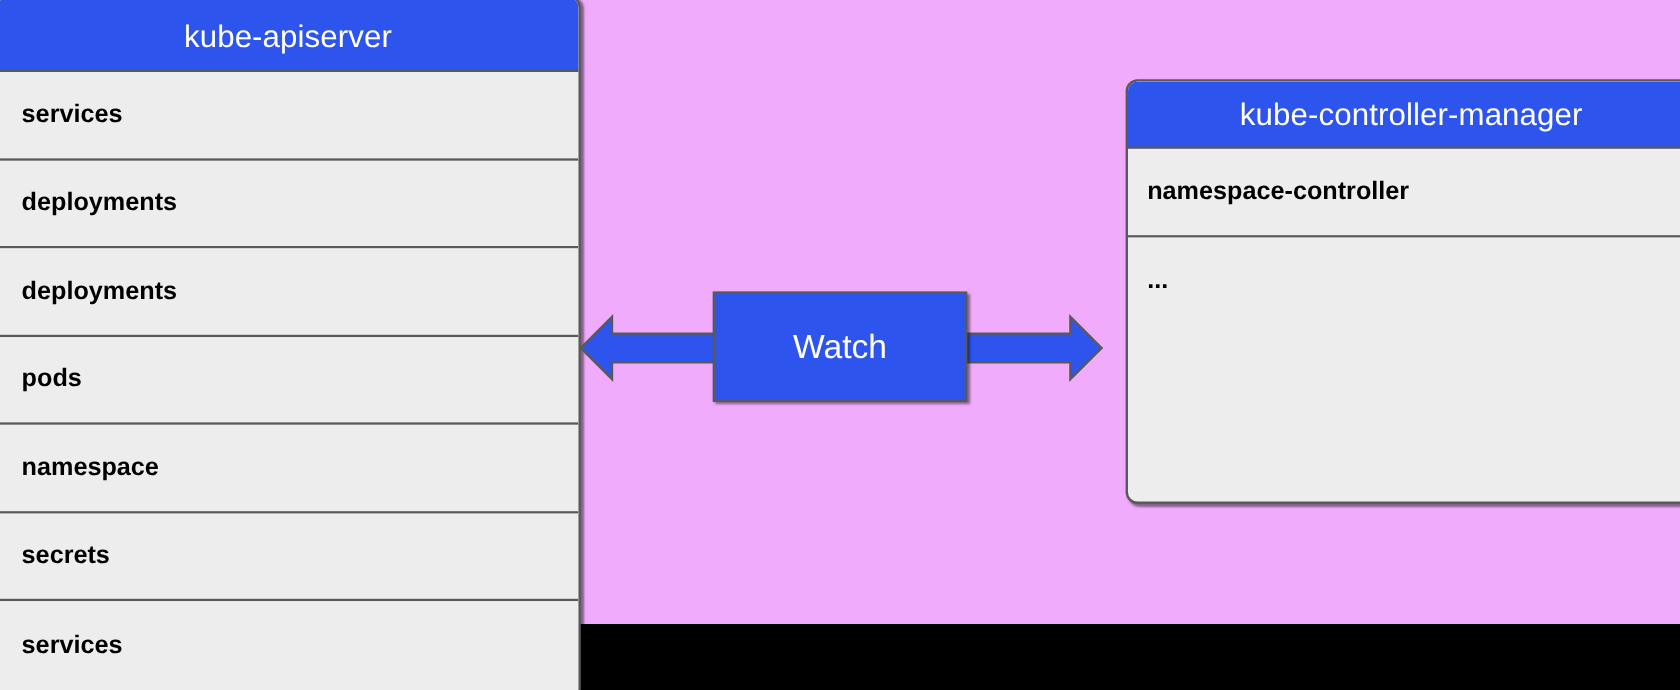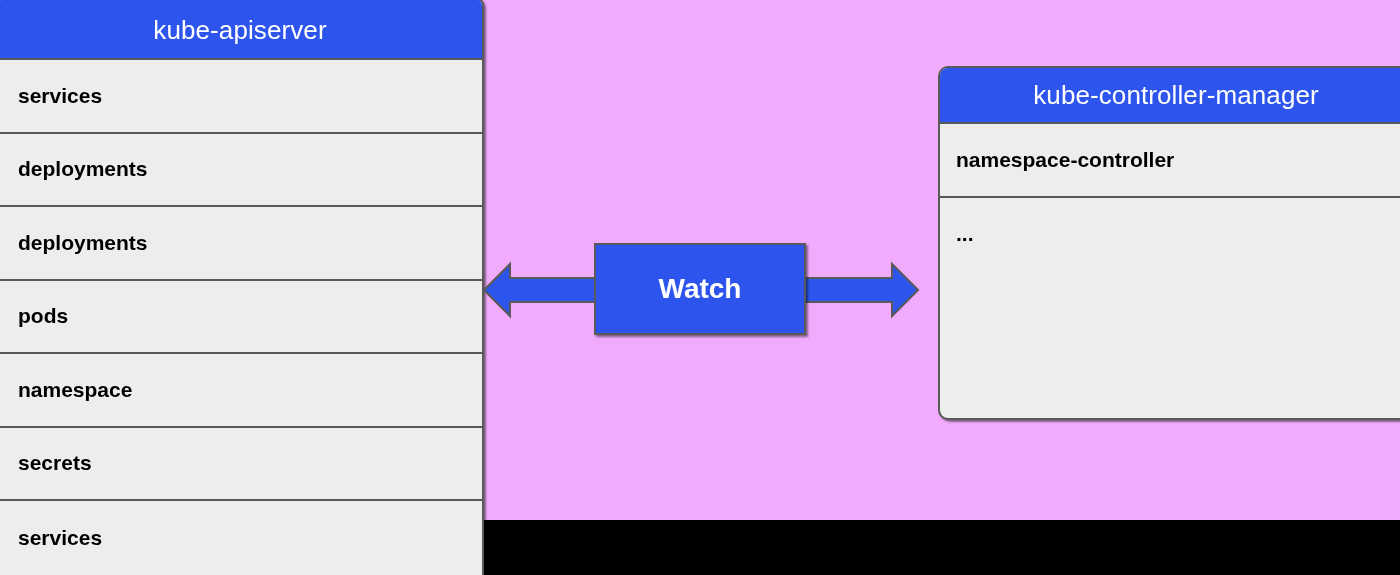--- a/index.html
+++ b/index.html
@@ -105,21 +105,21 @@
     position: absolute;
     left: 594px;
     top: 243px;
     width: 212px;
     height: 92px;
     box-sizing: border-box;
     background: #2d55ee;
     border: 2px solid #595959;
     color: #ffffff;
     font-size: 28px;
-    font-weight: 700;
+    font-weight: 400;
     display: flex;
     align-items: center;
     justify-content: center;
     box-shadow: 2px 2px 2px rgba(0,0,0,0.45);
     z-index: 3;
   }
 
   .arrow-svg {
     position: absolute;
     top: 254px;

